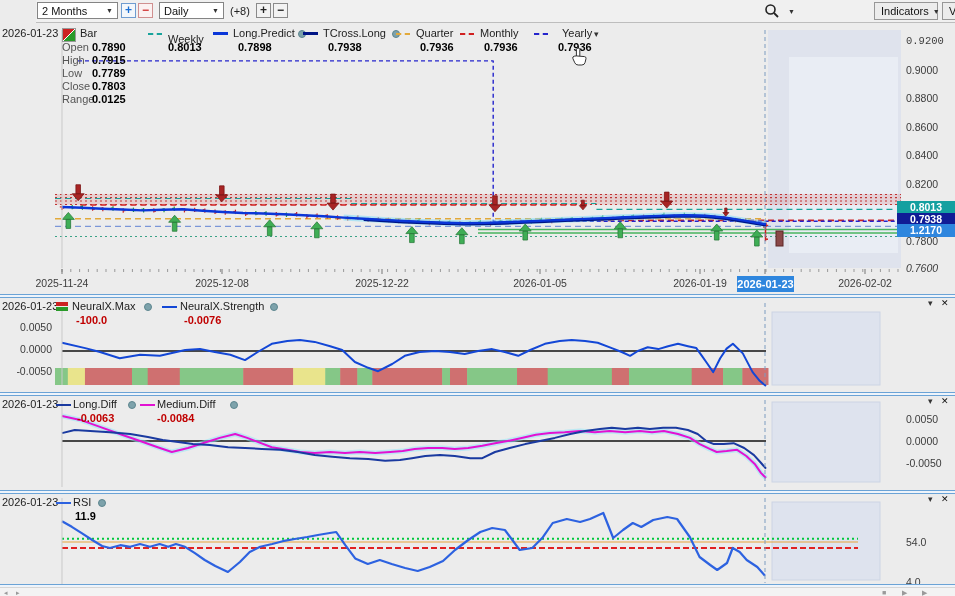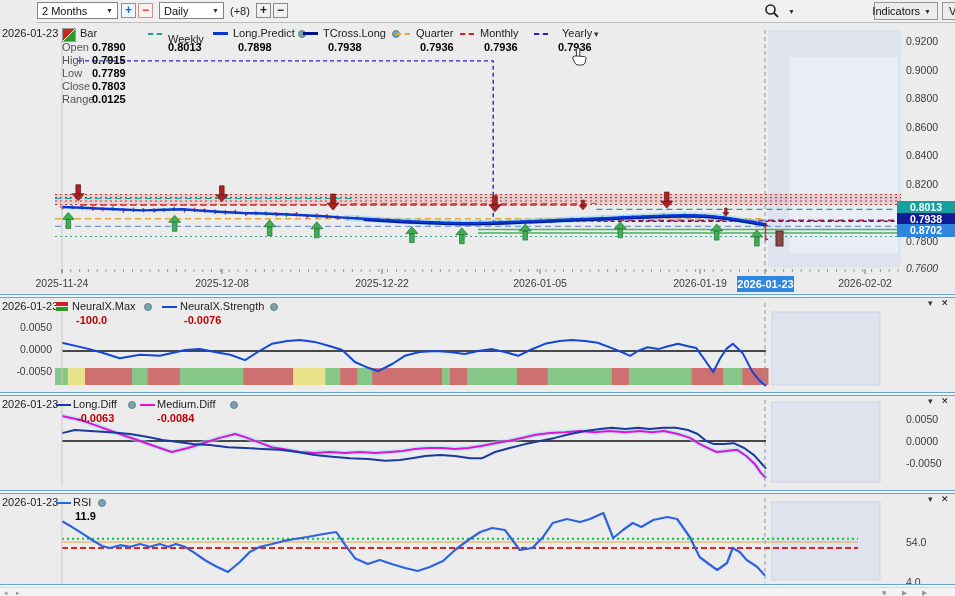--- a/index.html
+++ b/index.html
@@ -453,21 +453,21 @@
       <span class="caret">▼</span>
     </div>
     <span class="lbl8" style="left:194px;top:5px;">(+8)</span>
     <div class="tbtn gray" style="left:220px;">+</div>
     <div class="tbtn gray" style="left:237px;">−</div>
     <svg class="abs" style="left:728px;top:3px;z-index:31;" width="16" height="16">
       <circle cx="6.5" cy="6.5" r="4.5" fill="none" stroke="#222" stroke-width="1.6"></circle>
       <line x1="10" y1="10" x2="14" y2="14" stroke="#222" stroke-width="1.8"></line>
     </svg>
     <span class="caret abs" style="left:748px;top:8px;z-index:31;">▼</span>
-    <div class="menu-btn" style="left:838px;width:64px;justify-content:flex-end;">
+    <div class="menu-btn" style="left:838px;width:64px;">
       <span>Indicators</span>
       <span class="caret">▼</span>
     </div>
     <div class="menu-btn" style="left:906px;width:48px;">
       <span>Views</span>
       <span class="caret">▼</span>
     </div>
   </div>
 
   <span class="leg-lbl" style="left:2px;top:27px;">2026-01-23</span>
@@ -508,21 +508,21 @@
   <span class="leg-val" style="left:92px;top:54px;">0.7915</span>
   <span class="leg-lbl" style="left:62px;top:67px;color:#555;">Low</span>
   <span class="leg-val" style="left:92px;top:67px;">0.7789</span>
   <span class="leg-lbl" style="left:62px;top:80px;color:#555;">Close</span>
   <span class="leg-val" style="left:92px;top:80px;">0.7803</span>
   <span class="leg-lbl" style="left:62px;top:93px;color:#555;">Range</span>
   <span class="leg-val" style="left:92px;top:93px;">0.0125</span>
 
   <div class="tag" style="top:201px;background:#14a0a0;z-index:10;">0.8013</div>
   <div class="tag" style="top:213px;background:#101c96;z-index:10;">0.7938</div>
-  <div class="tag" style="top:224px;background:#2e86de;z-index:11;">0.8702</div>
+  <div class="tag" style="top:224px;background:#2e86de;z-index:11;">1.2170</div>
   <div id="date-tag">2026-01-23</div>
 
   <svg id="cursor" viewBox="0 0 18 21">
     <rect x="6.4" y="1" width="3.4" height="10" rx="1.7" fill="#fff" stroke="#333" stroke-width="1"></rect>
     <path d="M4.2 9.2 Q2.2 9.6 2.9 11.6 L4.8 15.8 Q5.7 18 8.2 18 L11.8 18 Q14.5 18 15.1 15.4 L16 11.6 Q16.3 9.8 14.5 9.6 L6.2 8.9 Z" fill="#fff" stroke="#333" stroke-width="1"></path>
   </svg>
 
   <div class="sep" style="top:294px;"></div>
   <div class="sep" style="top:392px;"></div>
   <div class="sep" style="top:490px;"></div>
@@ -560,21 +560,21 @@
   <span class="panelctl" style="left:928px;top:494px;">▾</span>
   <span class="panelctl" style="left:941px;top:494px;color:#111;">✕</span>
 
   <div id="hscroll">
     <span class="scr" style="left:4px;">◂</span>
     <span class="scr" style="left:16px;">▸</span>
     <span class="scr" style="left:882px;">■</span>
     <span class="scr" style="left:902px;">▶</span>
     <span class="scr" style="left:922px;">▶</span>
   </div>
-<div class="axlbl" style="left: 906px; top: 35px;">0.9200</div>
+<div class="axlbl" style="left: 906px; top: 35px; font-family: Liberation Mono, monospace;">0.9200</div>
     <div class="axlbl" style="left: 906px; top: 63.5px;">0.9000</div>
     <div class="axlbl" style="left: 906px; top: 92px;">0.8800</div>
     <div class="axlbl" style="left: 906px; top: 120.5px;">0.8600</div>
     <div class="axlbl" style="left: 906px; top: 149px;">0.8400</div>
     <div class="axlbl" style="left: 906px; top: 177.5px;">0.8200</div>
     <div class="axlbl" style="left: 906px; top: 234.5px;">0.7800</div>
     <div class="axlbl" style="left: 906px; top: 262px; font-style: italic;">0.7600</div>
     <div class="axlbl" style="left: 62px; top: 277px; transform: translateX(-50%);">2025-11-24</div>
     <div class="axlbl" style="left: 222px; top: 277px; transform: translateX(-50%);">2025-12-08</div>
     <div class="axlbl" style="left: 382px; top: 277px; transform: translateX(-50%);">2025-12-22</div>

